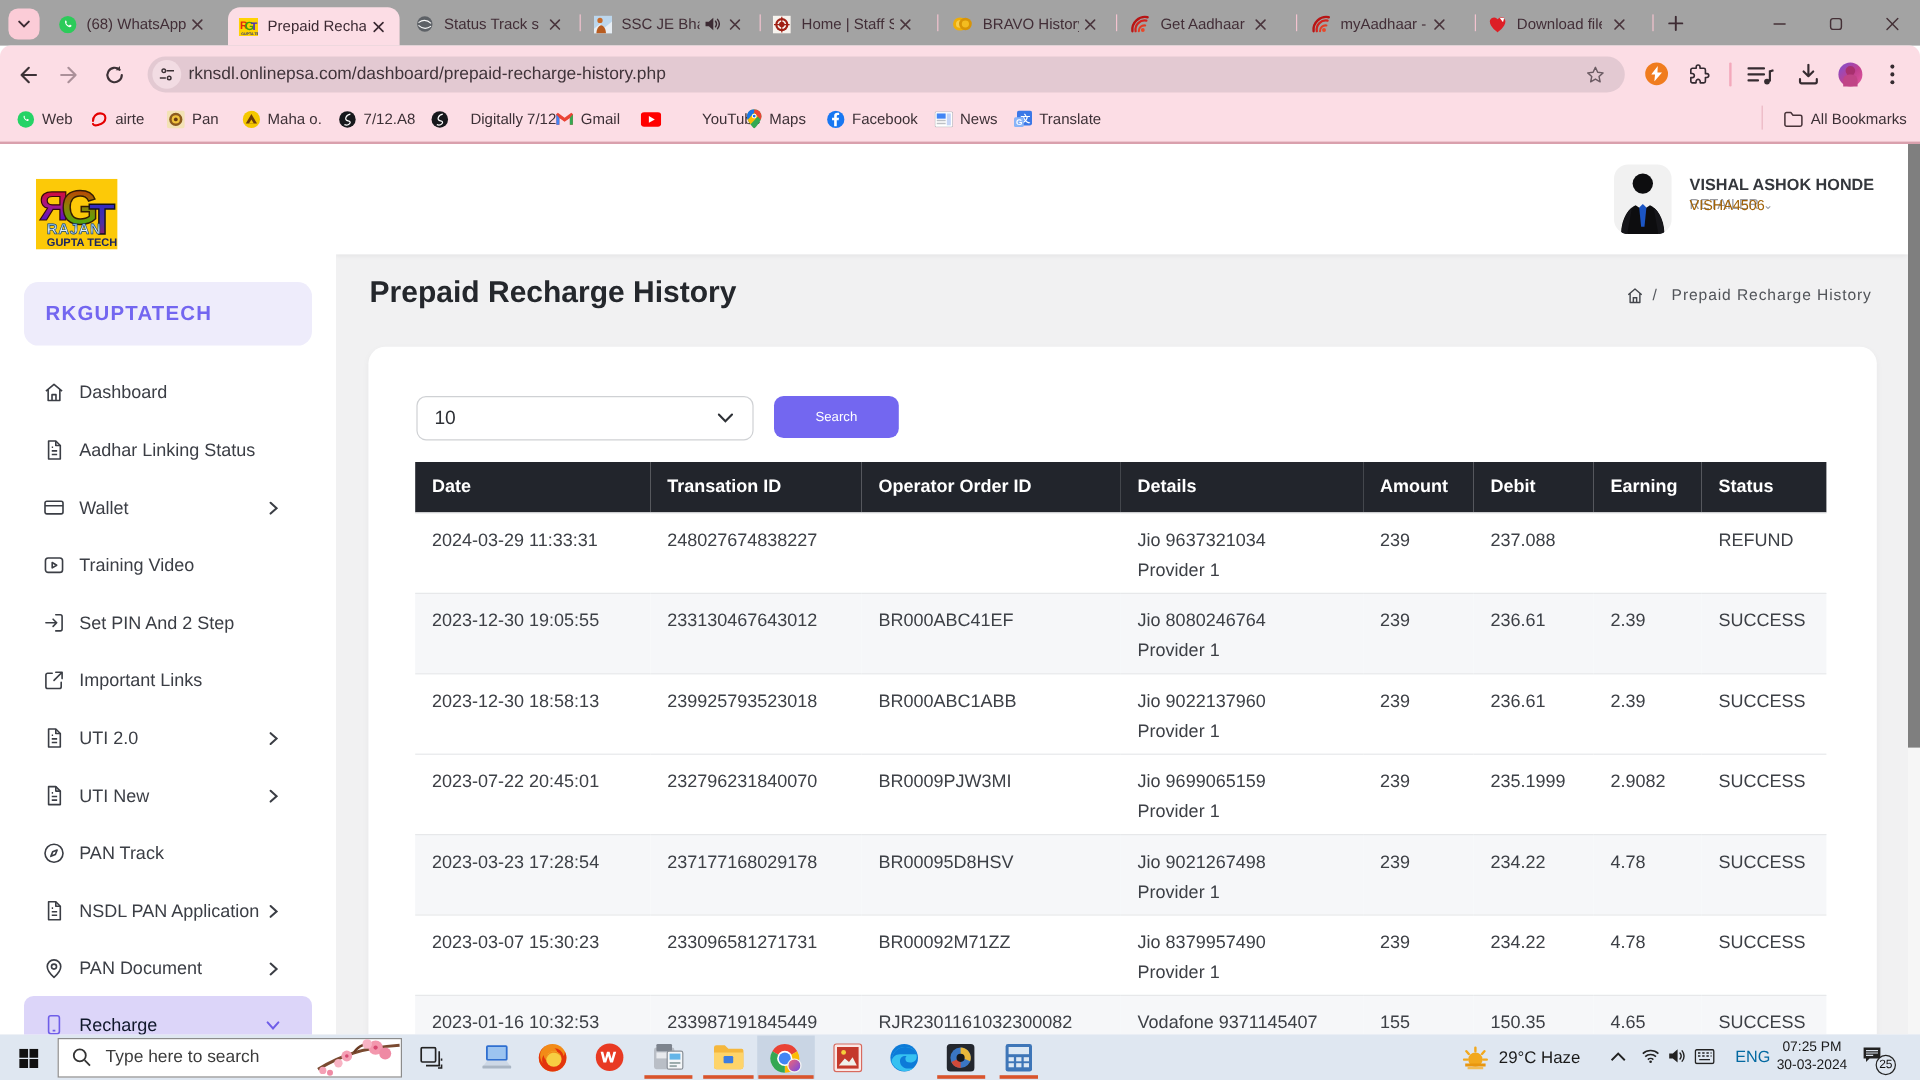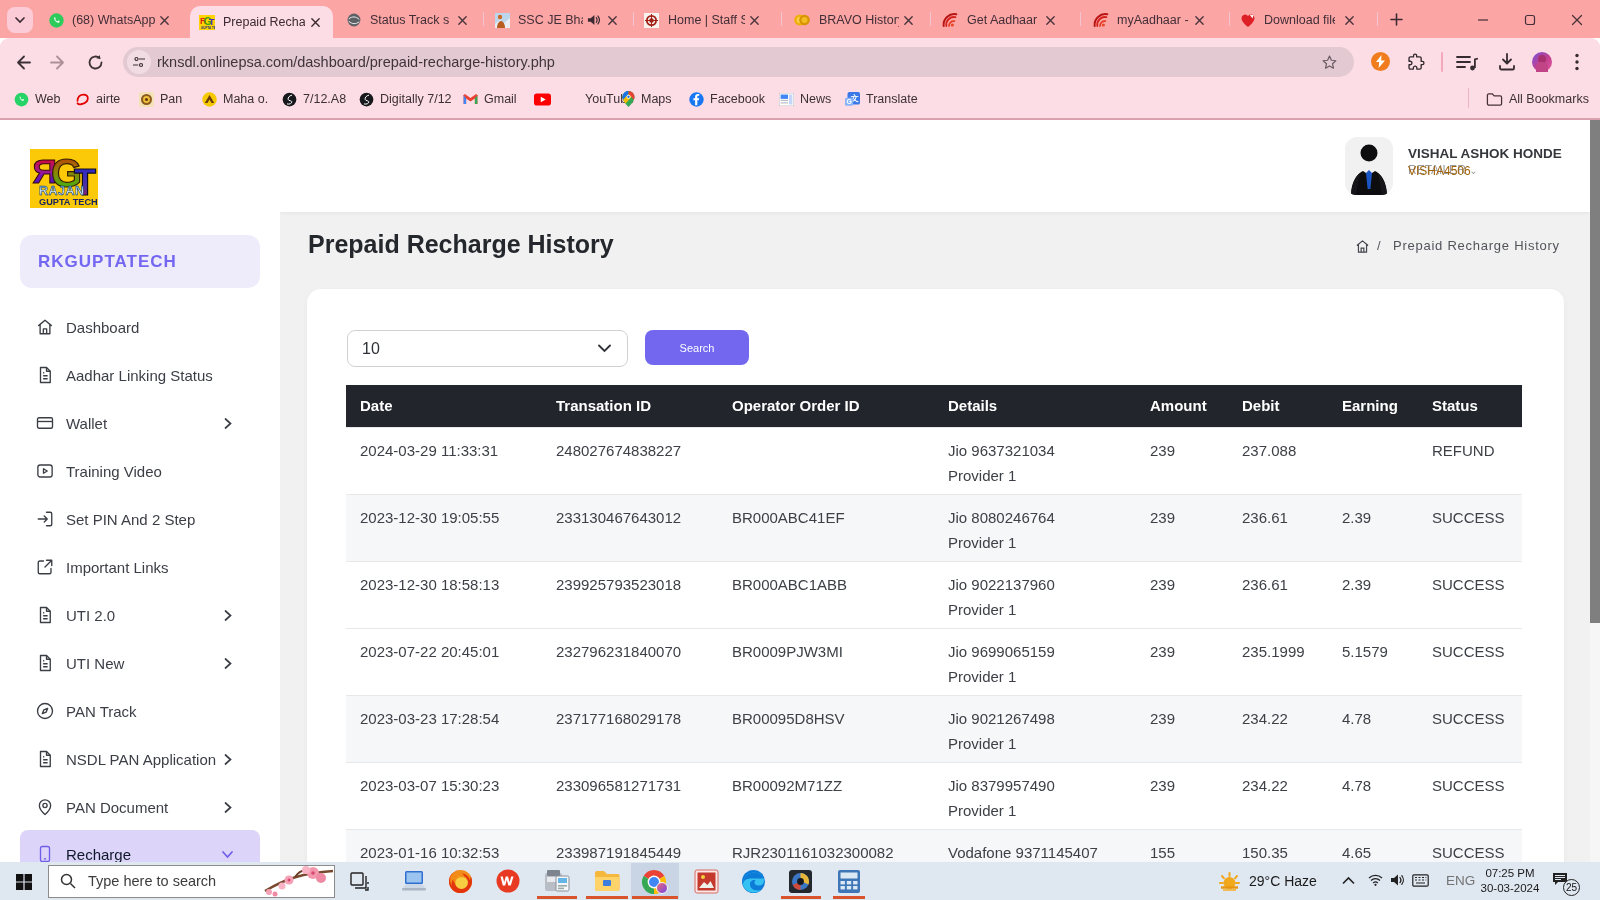--- a/index.html
+++ b/index.html
@@ -1,19 +1,19 @@
 <!DOCTYPE html>
 <html><head>
 <meta charset="utf-8">
 <style>
   * { margin:0; padding:0; box-sizing:border-box; }
   html,body { width:1600px; height:900px; overflow:hidden; font-family:"Liberation Sans", sans-serif; }
   .abs { position:absolute; }
   
-  #tabstrip { position:absolute; left:0; top:0; width:1600px; height:38px; background:#fca5a5; }
+  #tabstrip { position:absolute; left:0; top:0; width:1600px; height:38px; background:#a3a3a3; }
   #toolbar  { position:absolute; left:0; top:38px; width:1600px; height:42px; background:#fcdde5; border-radius:9px 9px 0 0; }
   #bookbar  { position:absolute; left:0; top:80px; width:1600px; height:40px; background:#fcdde5; border-bottom:2px solid #d9a0ad; }
   .tab { position:absolute; top:2px; height:36px; display:flex; align-items:center; }
   .ttl { font-size:12.5px; color:#422e37; white-space:nowrap; overflow:hidden; }
   #activetab { position:absolute; left:190px; top:6px; width:143px; height:32px; background:#fcdde5; border-radius:10px 10px 0 0; display:flex; align-items:center; }
   .tabsep { position:absolute; top:12px; width:1px; height:14px; background:#f3c3cf; }
   .ico { display:inline-block; vertical-align:middle; }
   
   #page { position:absolute; left:0; top:120px; width:1600px; height:742px; background:#f1f1f2; overflow:hidden; }
   #sidebar { position:absolute; left:0; top:0; width:280px; height:742px; background:#fff; z-index:5; }
@@ -276,21 +276,21 @@
             <td>2.39</td>
             <td>SUCCESS</td>
           </tr>
       <tr>
             <td>2023-07-22 20:45:01</td>
             <td>232796231840070</td>
             <td>BR0009PJW3MI</td>
             <td>Jio 9699065159<br>Provider 1</td>
             <td>239</td>
             <td>235.1999</td>
-            <td>5.1579</td>
+            <td>2.9082</td>
             <td>SUCCESS</td>
           </tr>
       <tr class="alt">
             <td>2023-03-23 17:28:54</td>
             <td>237177168029178</td>
             <td>BR00095D8HSV</td>
             <td>Jio 9021267498<br>Provider 1</td>
             <td>239</td>
             <td>234.22</td>
             <td>4.78</td>
@@ -556,21 +556,21 @@
       </svg>
     <span>Maha o.</span>
   </div>
   <div class="bk" style="left:282px;">
     <svg width="15" height="15" viewBox="0 0 24 24">
         <circle cx="12" cy="12" r="11" fill="#17181c"></circle>
         <path d="M16 5c-6 1-9 8-3 9s1 7-5 5" stroke="#fff" stroke-width="1.6" fill="none"></path>
       </svg>
     <span>7/12.A8</span>
   </div>
-  <div class="bk" style="left:359px;">
+  <div class="bk" style="left:359px;gap:12px;">
     <svg width="15" height="15" viewBox="0 0 24 24">
         <circle cx="12" cy="12" r="11" fill="#17181c"></circle>
         <path d="M16 5c-6 1-9 8-3 9s1 7-5 5" stroke="#fff" stroke-width="1.6" fill="none"></path>
       </svg>
     <span>Digitally 7/12</span>
   </div>
   <div class="bk" style="left:463px;">
     <svg width="15" height="12" viewBox="0 0 24 18">
         <path d="M1 17V3l11 8L23 3v14h-4V8l-7 5-7-5v9z" fill="#ea4335"></path>
         <path d="M1 3l11 8L23 3" fill="none" stroke="#ea4335" stroke-width="2"></path>
@@ -764,20 +764,20 @@
       <circle cx="7.5" cy="10.8" r="1.1" fill="#222"></circle>
     </svg>
   <svg class="abs" style="left:1390px;top:873px;" width="15" height="14" viewBox="0 0 15 14">
       <path d="M1 5h3l4-3.6v11L4 9H1z" fill="#222"></path>
       <path d="M10 4.5a4 4 0 0 1 0 5M11.8 2.7a6.7 6.7 0 0 1 0 8.6" stroke="#222" stroke-width="1.2" fill="none" stroke-linecap="round"></path>
     </svg>
   <svg class="abs" style="left:1412px;top:874px;" width="17" height="13" viewBox="0 0 17 13">
       <rect x=".8" y=".8" width="15.4" height="11.4" rx="1.2" stroke="#222" stroke-width="1.2" fill="none"></rect>
       <path d="M3 3.5h2M6.5 3.5h2M10 3.5h2M13.5 3.5h.8M3 6h2M6.5 6h2M10 6h2M13.5 6h.8M4 9h9" stroke="#222" stroke-width="1.2"></path>
     </svg>
-  <div class="abs" style="left:1446px;top:873px;font-size:13.5px;color:#737373;">ENG</div>
+  <div class="abs" style="left:1446px;top:873px;font-size:13.5px;color:#0369a1;">ENG</div>
   <div class="abs" style="left:1477px;top:866px;width:66px;font-size:11.5px;color:#1a1a1a;text-align:center;line-height:14.5px;">07:25 PM<br>30-03-2024</div>
   <svg class="abs" style="left:1551px;top:871px;" width="18" height="16" viewBox="0 0 18 16">
       <path d="M2 2h14v9H7l-3 3v-3H2z" fill="#222"></path>
       <path d="M4 4.5h10M4 6.5h10M4 8.5h6" stroke="#dfe7f1" stroke-width="1"></path>
     </svg>
   <div class="abs" style="left:1563px;top:879px;width:17px;height:17px;border-radius:50%;border:1.5px solid #222;background:#dfe7f1;font-size:10px;color:#111;display:flex;align-items:center;justify-content:center;">25</div>
 </div>
 
 </body></html>

